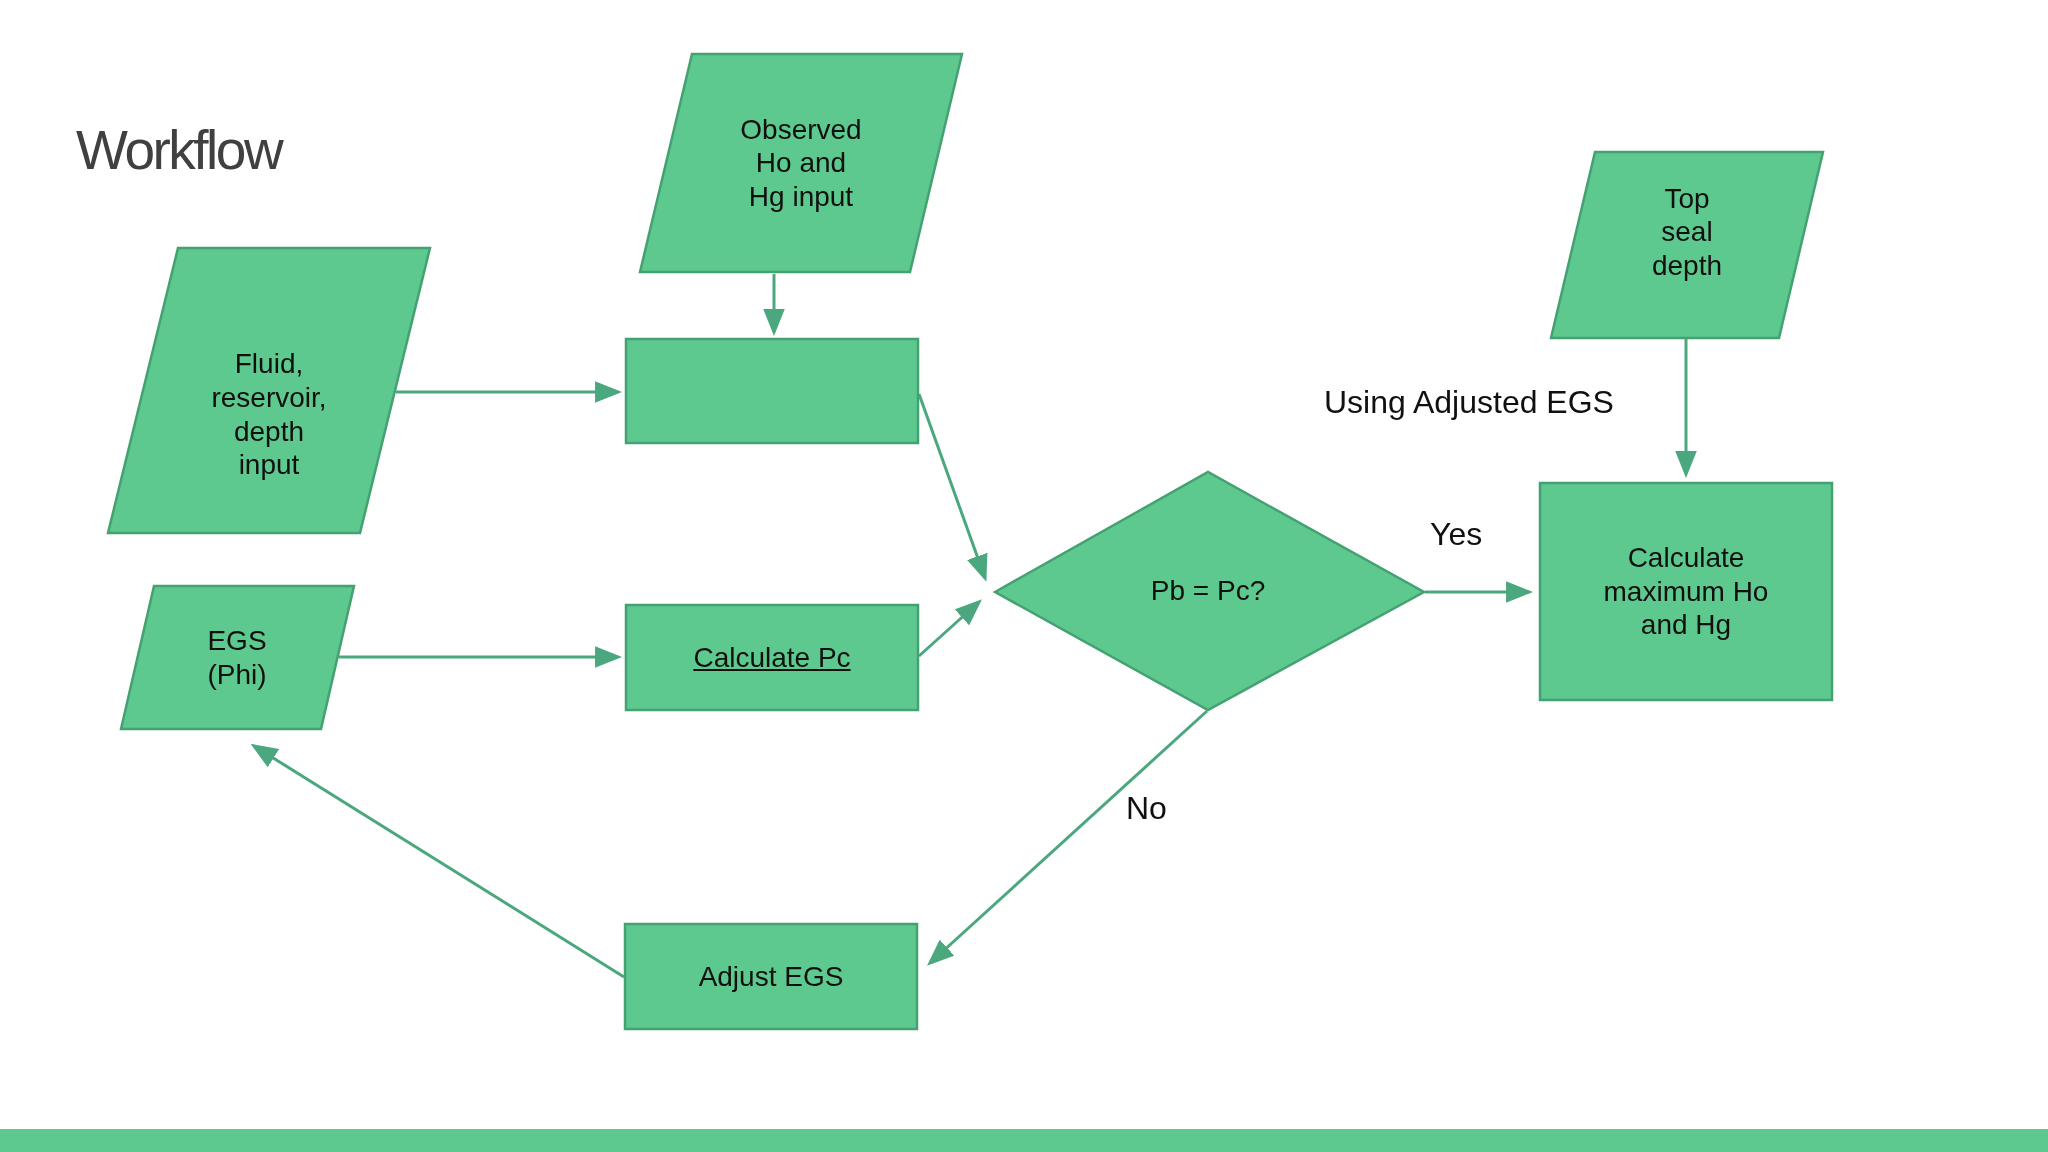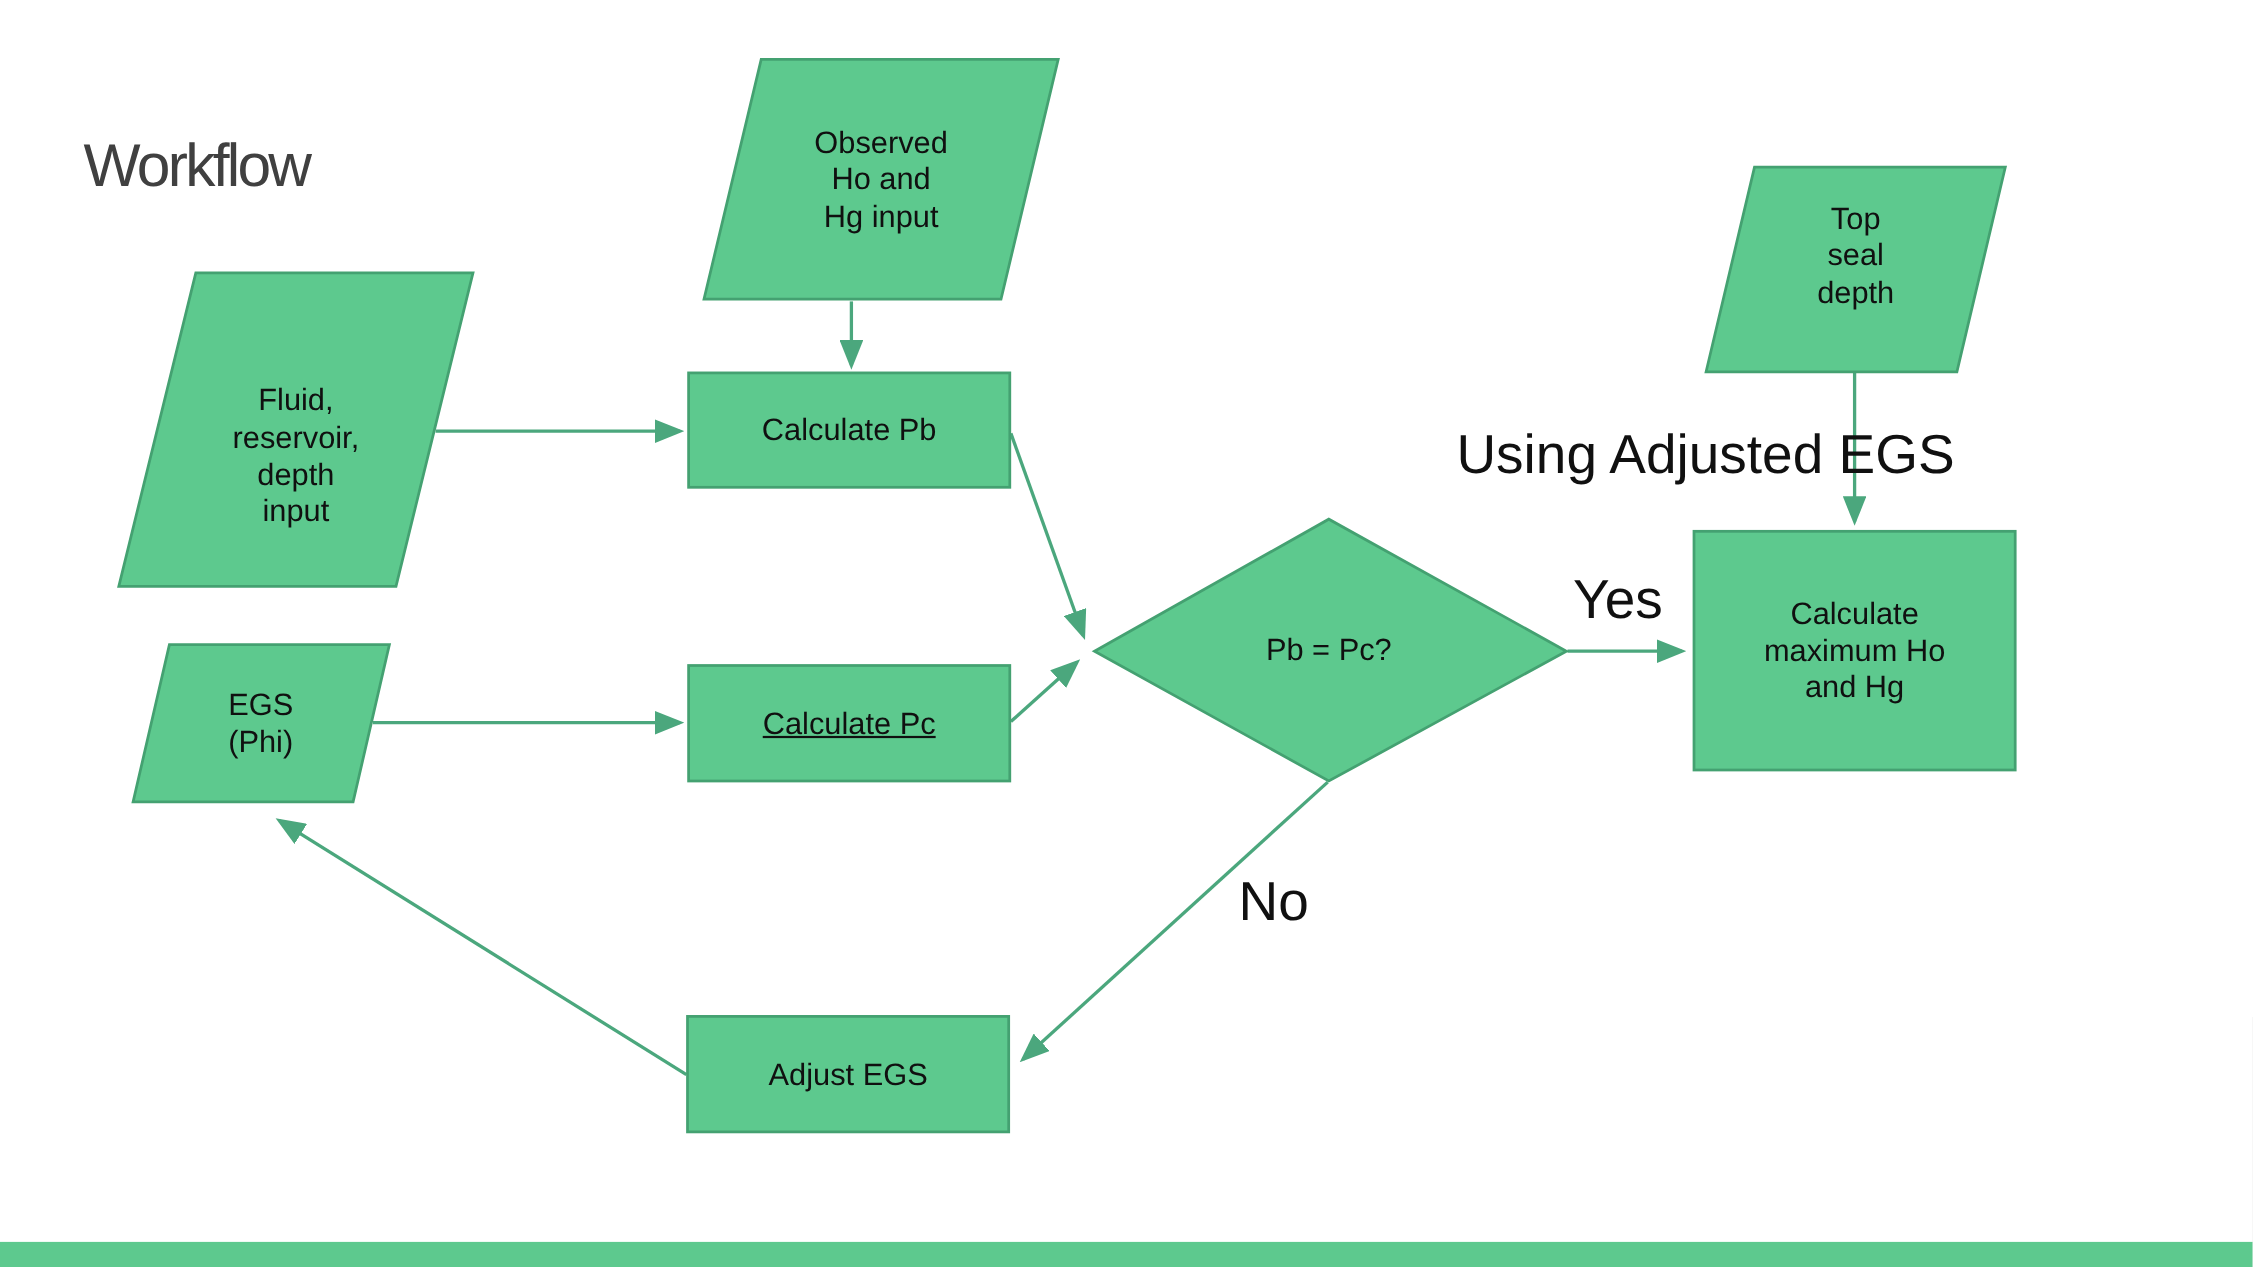--- a/index.html
+++ b/index.html
@@ -22,21 +22,21 @@
   .shape{fill:var(--shape-fill);stroke:var(--shape-stroke);stroke-width:2.5;}
   .edge{stroke:var(--arrow);stroke-width:3;fill:none;}
   .head{fill:var(--arrow);}
   .label{
     position:absolute;display:flex;align-items:center;justify-content:center;
     text-align:center;white-space:pre-line;
     font-size:28px;line-height:1.2;color:var(--text);
   }
   .floating{
     position:absolute;white-space:pre-line;
-    font-size:50px;color:var(--text);
+    font-size:32px;color:var(--text);
   }
   .title{
     position:absolute;left:76px;top:118px;
     font-size:55px;letter-spacing:-2.5px;color:var(--title-text);
   }
   .footer-bar{
     position:absolute;left:0;bottom:0;width:100%;height:23px;
     background:var(--footer-bar);
   }
 </style>
@@ -80,21 +80,20 @@
 Hg input</div>
   <div class="label" style="left:134px;top:248px;width:270px;height:285px;margin-top:24px;">Fluid,
 reservoir,
 depth
 input</div>
   <div class="label" style="left:102px;top:586px;width:270px;height:143px;">EGS
 (Phi)</div>
   <div class="label" style="left:1552px;top:152px;width:270px;height:160px;">Top
 seal
 depth</div>
-  <div class="label" style="left:626px;top:339px;width:292px;height:104px;">Calculate Pb</div>
   <div class="label" style="left:626px;top:605px;width:292px;height:105px;text-decoration:underline;">Calculate Pc</div>
   <div class="label" style="left:625px;top:924px;width:292px;height:105px;">Adjust EGS</div>
   <div class="label" style="left:1540px;top:483px;width:292px;height:217px;">Calculate
 maximum Ho
 and Hg</div>
   <div class="label" style="left:1058px;top:472px;width:300px;height:238px;">Pb = Pc?</div>
 
   <div class="floating" style="left:1430px;top:516px;">Yes</div>
   <div class="floating" style="left:1126px;top:790px;">No</div>
   <div class="floating" style="left:1324px;top:384px;">Using Adjusted EGS</div>

